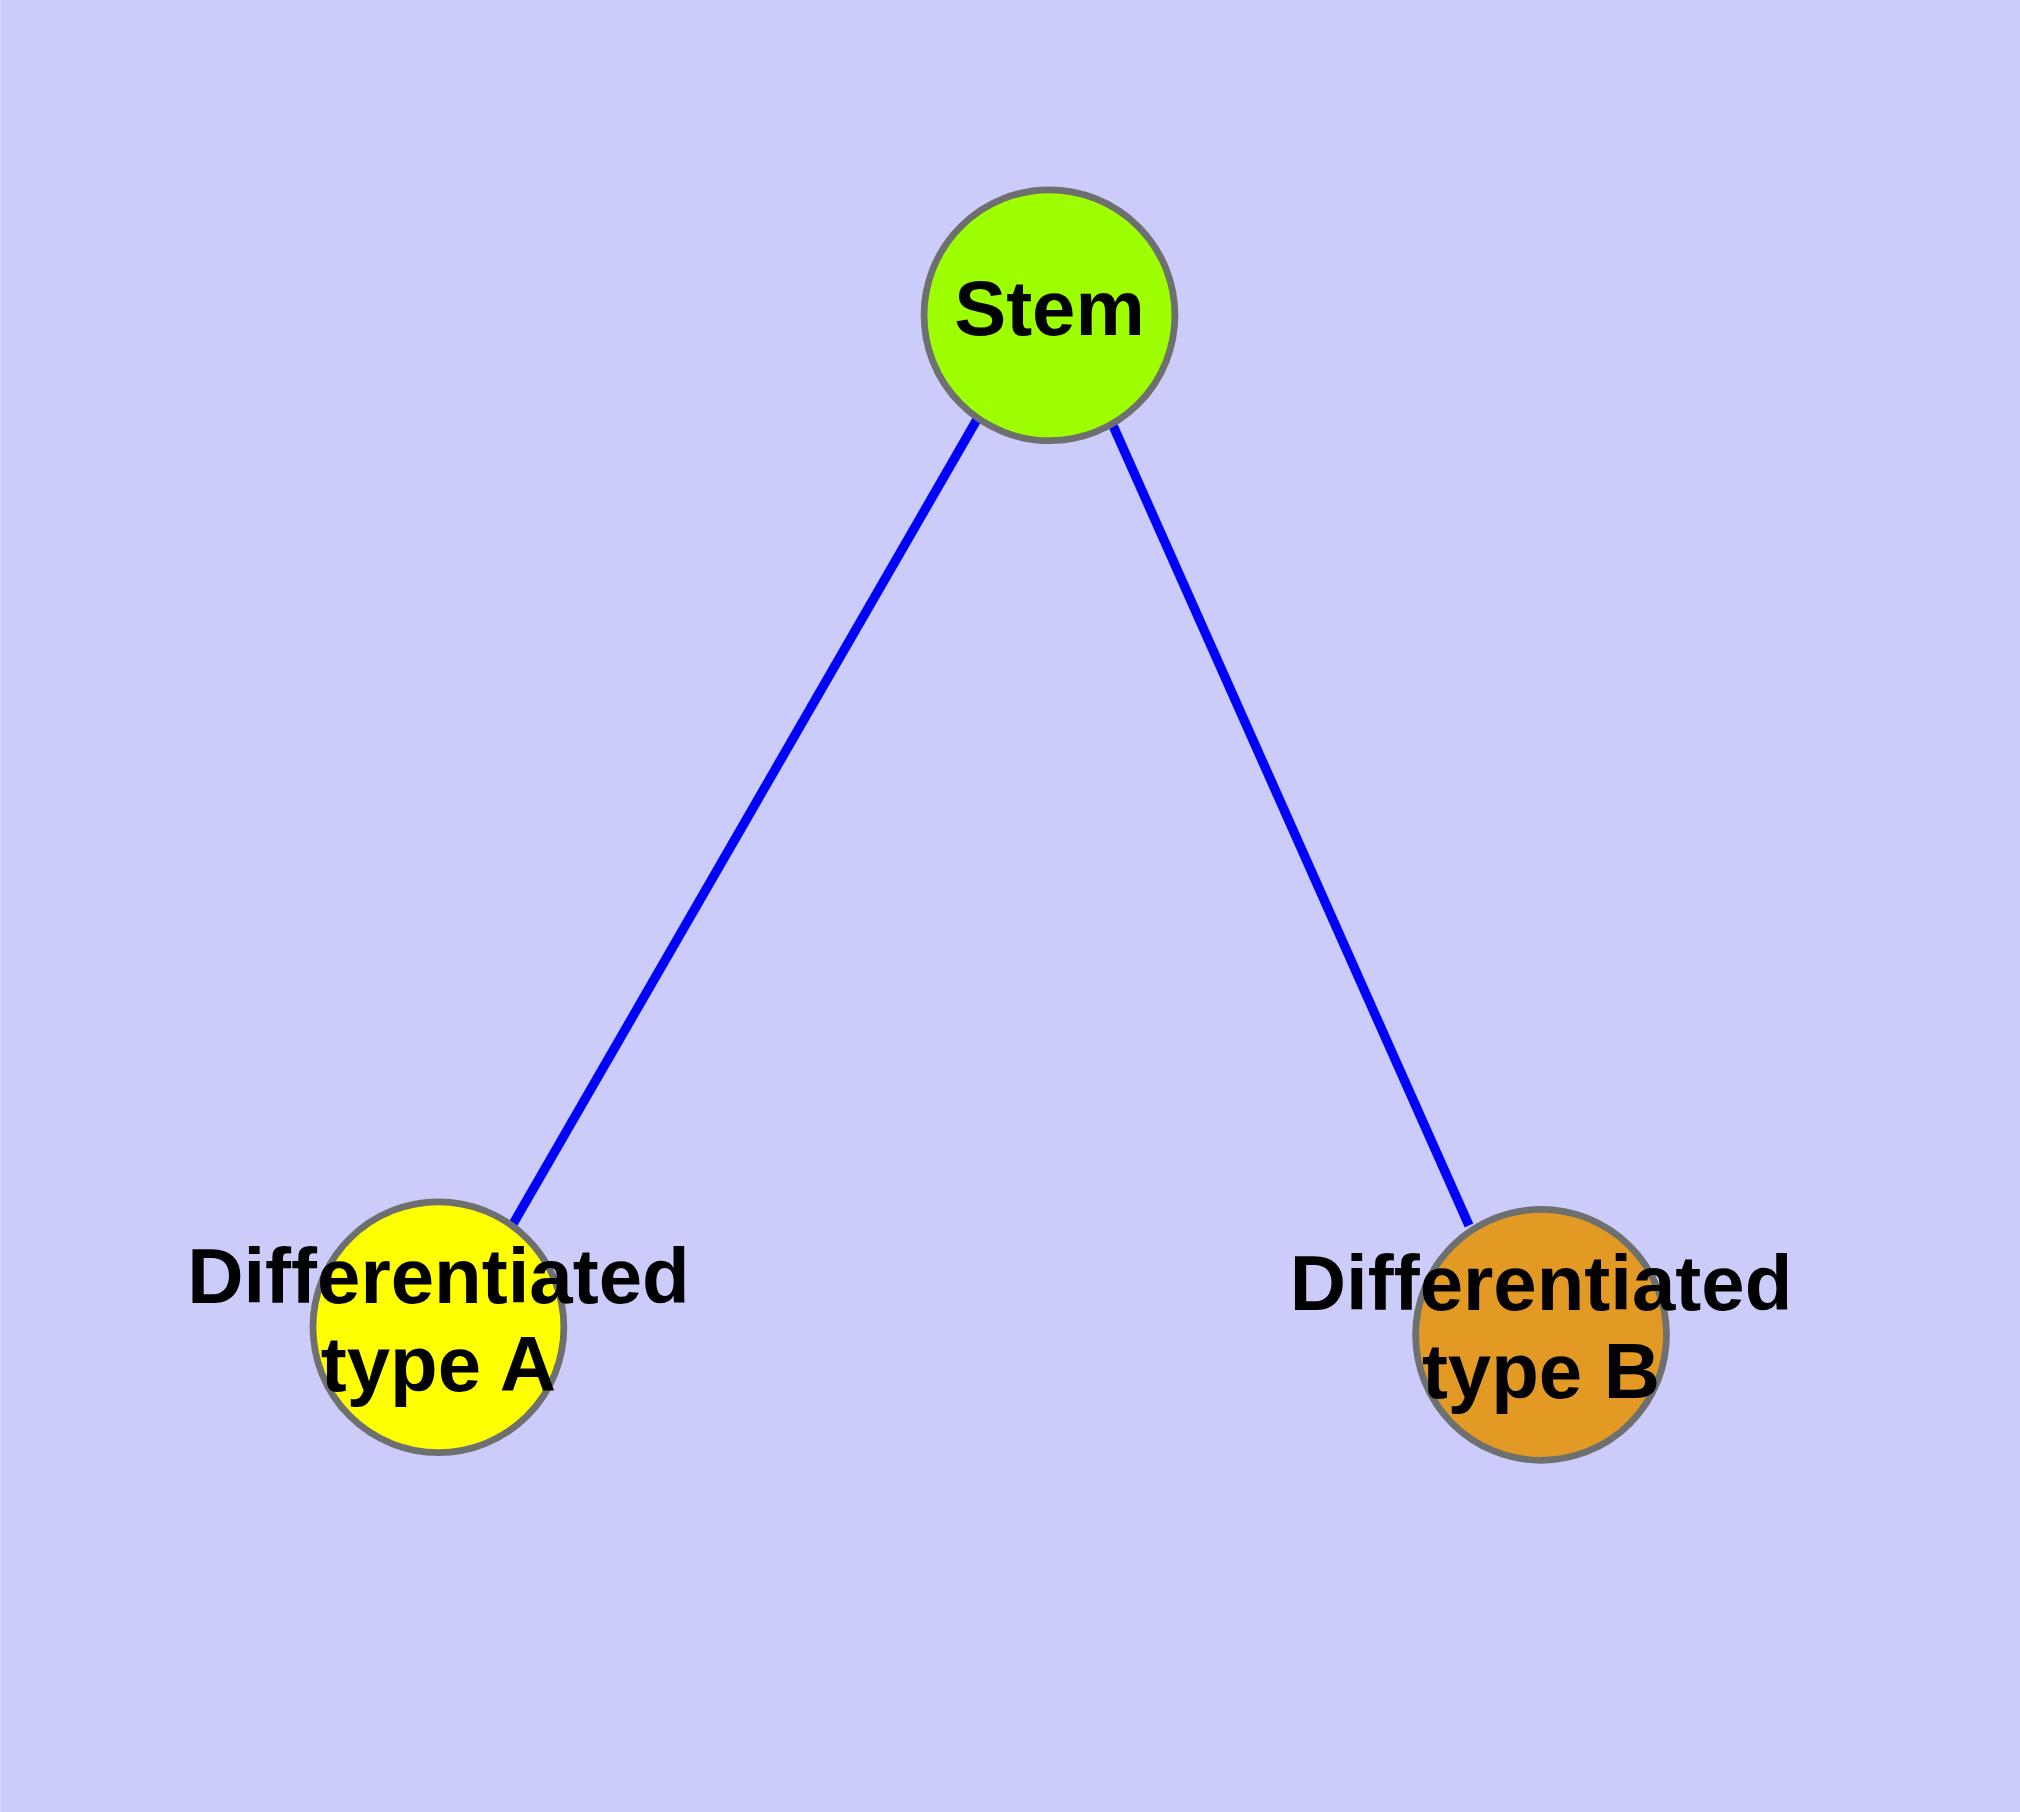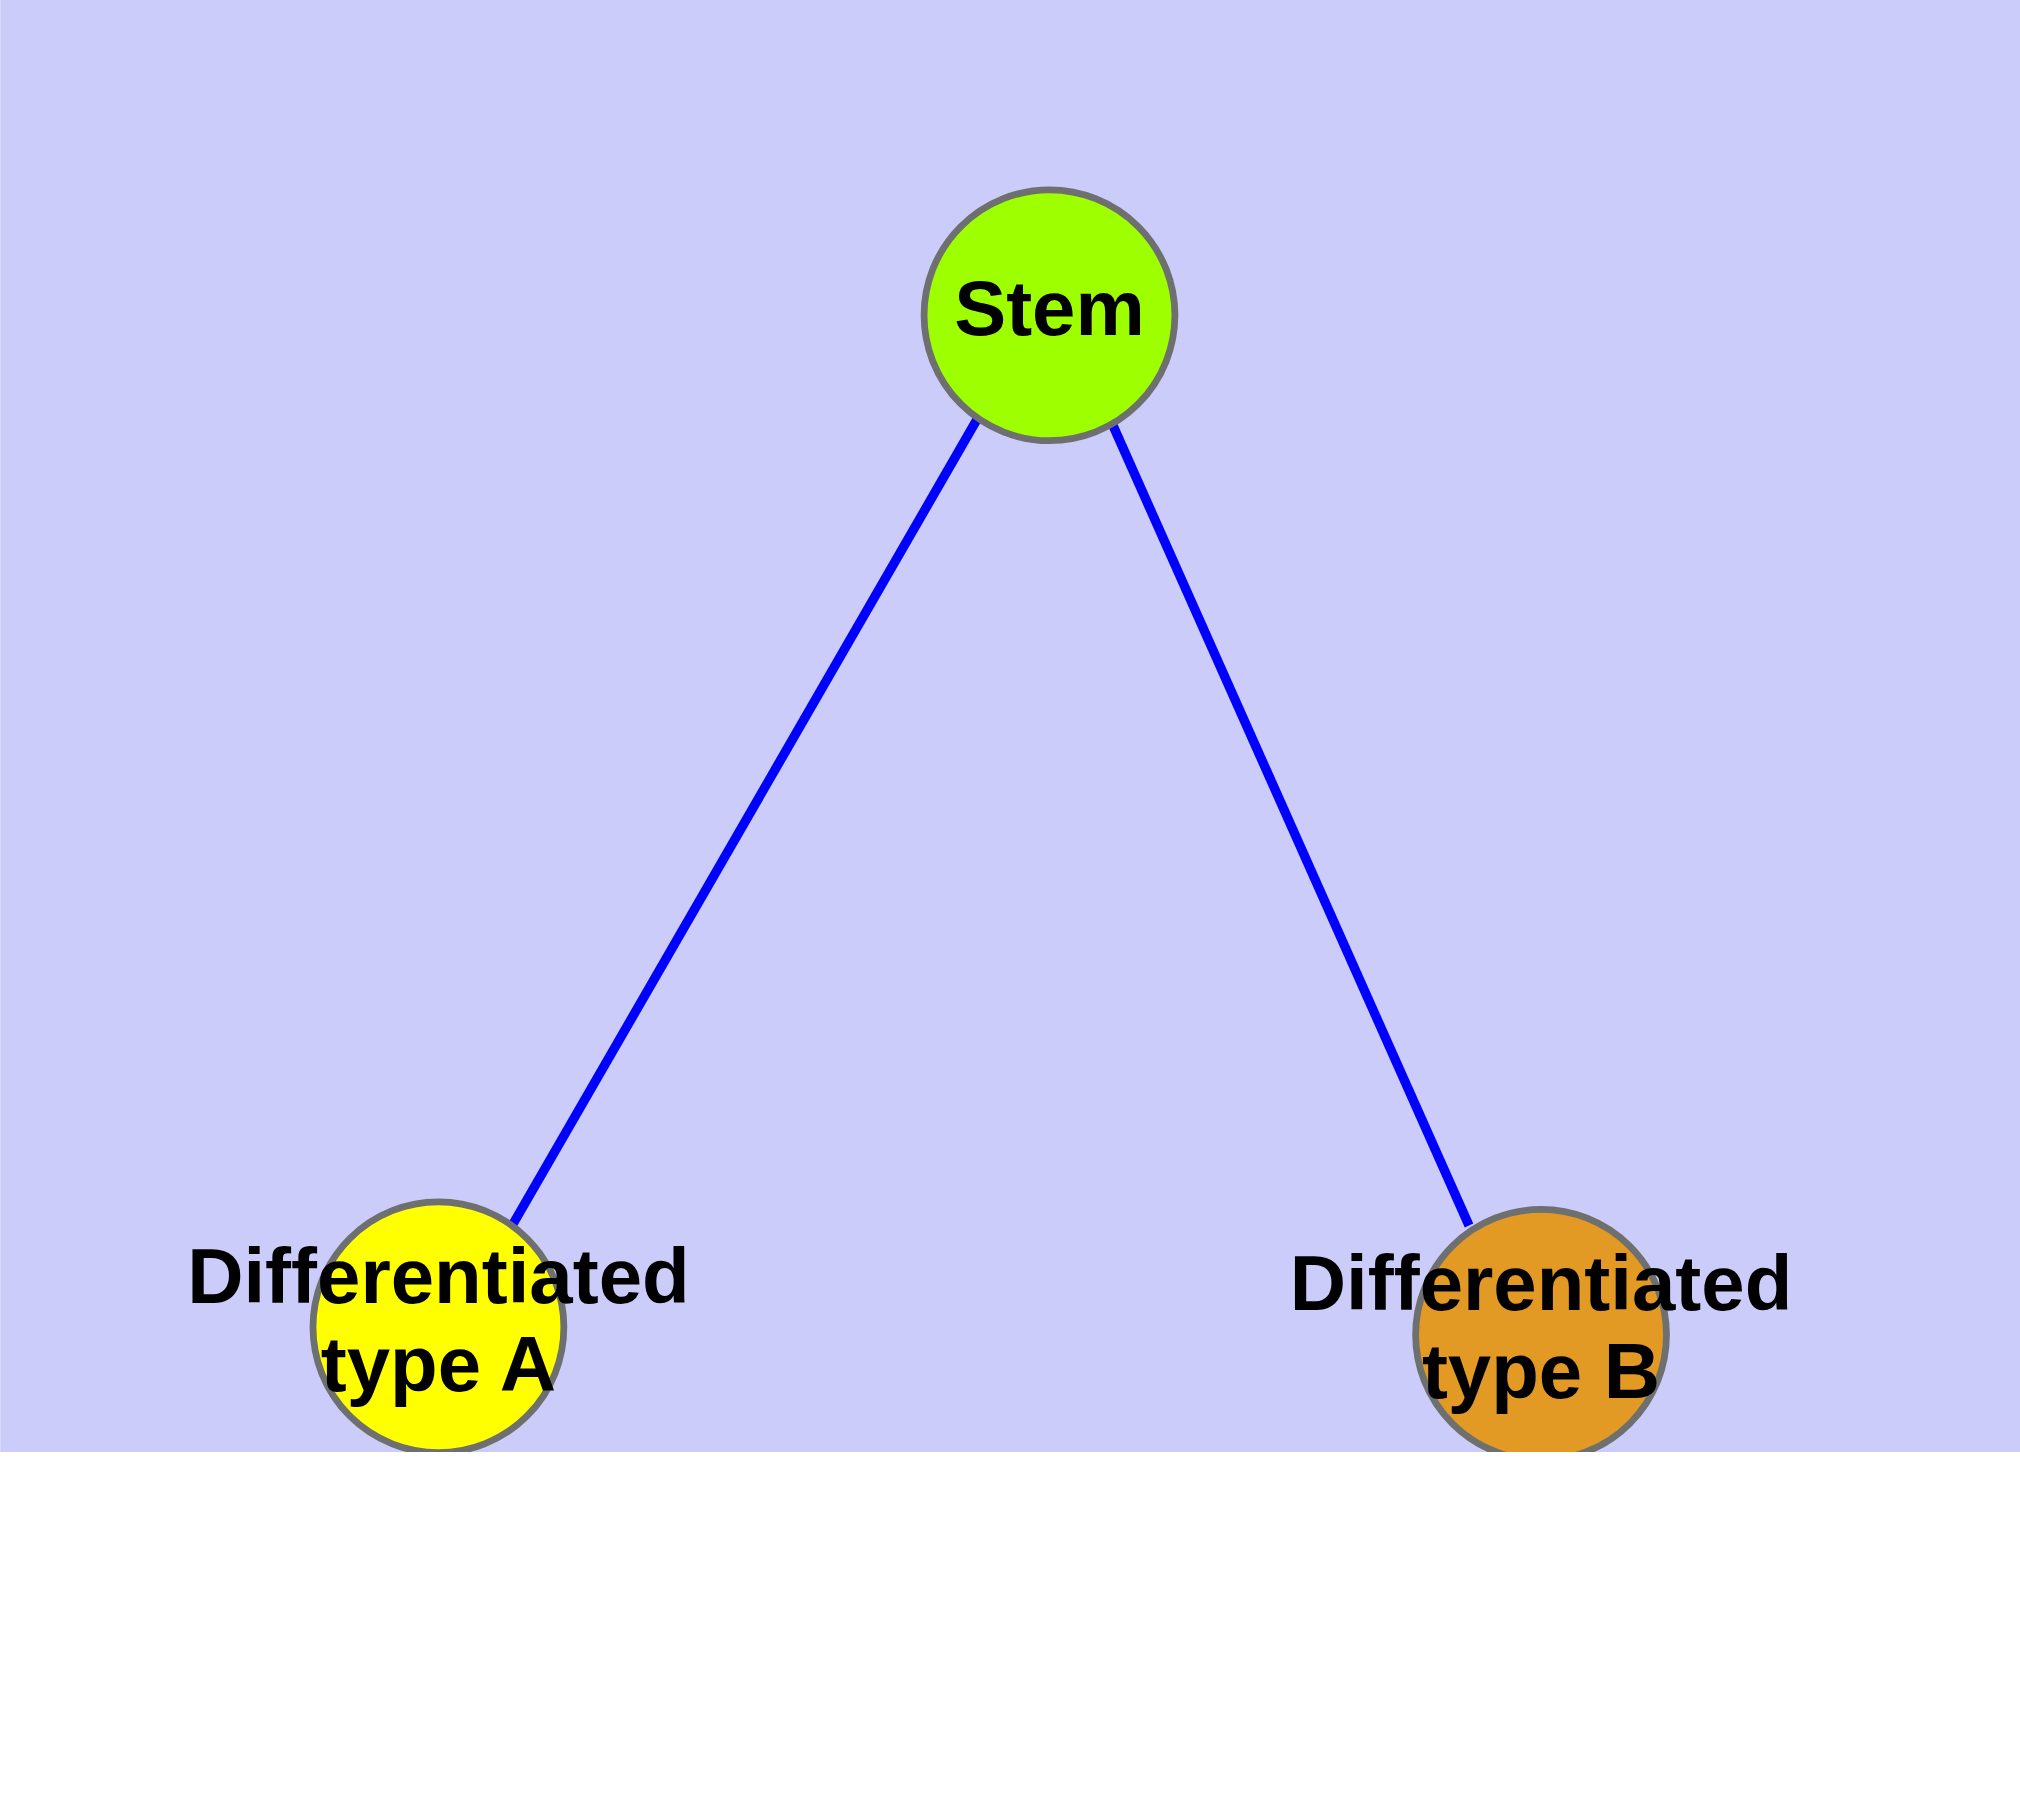--- a/index.html
+++ b/index.html
@@ -4,21 +4,21 @@
 <title>Cell Differentiation Graph</title>
 <style>
   html, body {
     margin: 0;
     padding: 0;
     background: #ffffff;
   }
   #canvas {
     position: relative;
     width: 2021px;
-    height: 1452px;
+    height: 1812px;
     overflow: hidden;
     font-family: "Liberation Sans", "DejaVu Sans", sans-serif;
   }
   #graph-svg {
     position: absolute;
     left: 0;
     top: 0;
     width: 2021px;
     height: 1812px;
     display: block;

